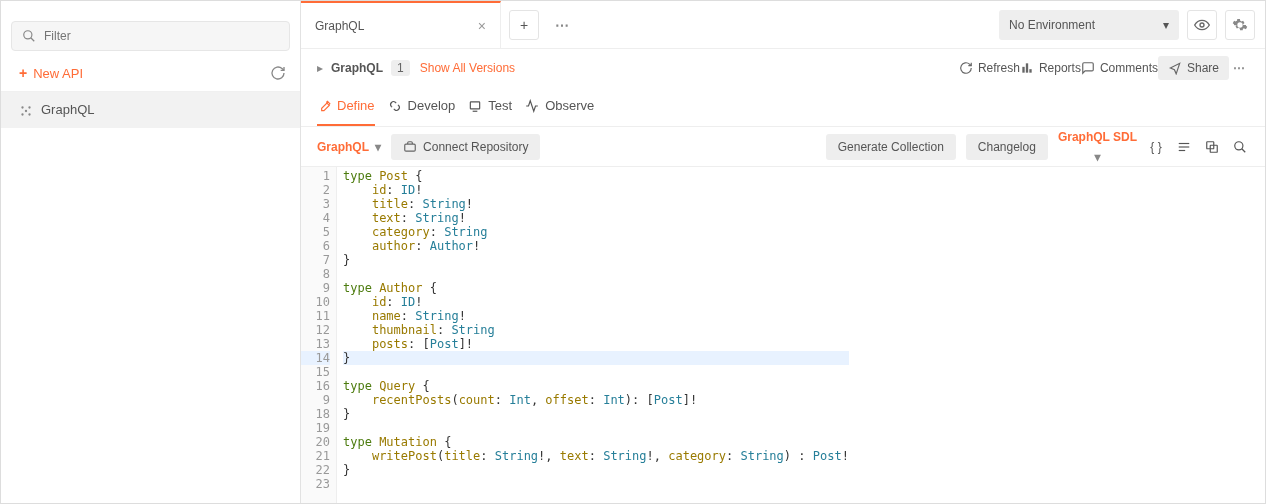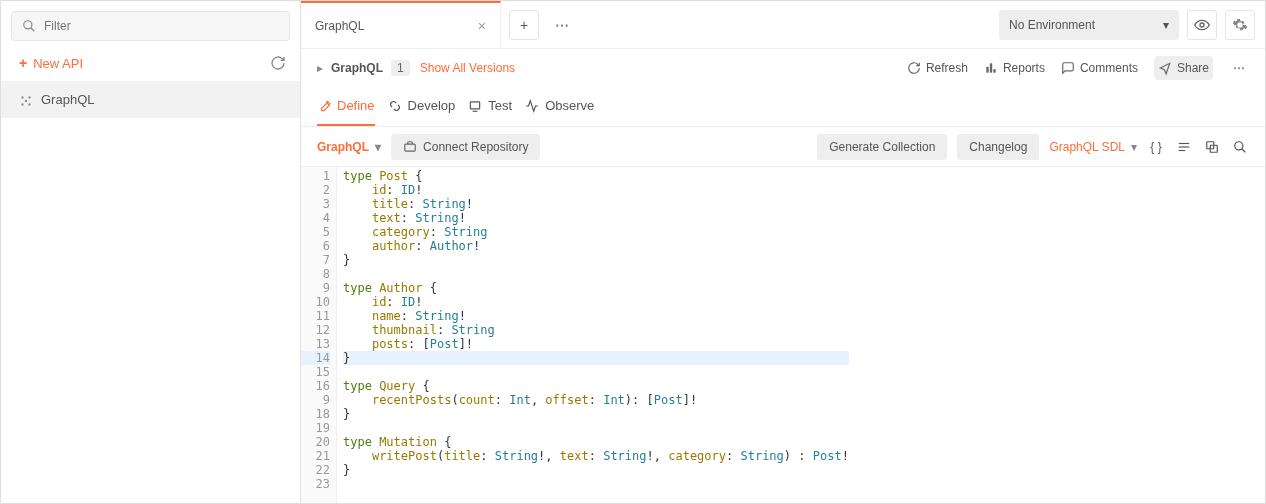--- a/index.html
+++ b/index.html
@@ -17,20 +17,21 @@
   
   .sidebar {
     width: 300px;
     border-right: 1px solid #e2e2e2;
     background: #fff;
     display: flex;
     flex-direction: column;
   }
   .sb-top {
     padding: 10px 10px 4px 10px;
+    margin-top: 10px;
   }
   .search-box {
     display: flex;
     align-items: center;
     height: 30px;
     background: #f6f6f6;
     border: 1px solid #e6e6e6;
     border-radius: 4px;
     padding: 0 10px;
     color: #888;
@@ -155,29 +156,29 @@
     color: #666;
     padding: 1px 6px;
     border-radius: 3px;
     margin-right: 10px;
   }
   .show-all { color: #ff6c37; cursor: pointer; }
   .crumb-right {
     margin-left: auto;
     display: flex;
     align-items: center;
-    gap: 16px;
+    gap: 0;
   }
   .ic-label { display: flex; align-items: center; gap: 5px; color: #555; cursor: pointer; }
   .share-btn {
     background: #eee;
     display: flex;
     align-items: center;
     gap: 5px;
-    padding: 5px 4px;
+    padding: 5px 10px;
     border-radius: 3px;
     cursor: pointer;
   }
   .more-ic { color: #888; cursor: pointer; padding: 0 4px; font-weight: bold; }
   .subtabs {
     display: flex;
     align-items: center;
     height: 40px;
     border-bottom: 1px solid #eee;
     padding: 0 16px;
@@ -205,21 +206,21 @@
     align-items: flex-end;
     gap: 6px;
     cursor: pointer;
   }
   .toolbar-right {
     margin-left: auto;
     display: flex;
     align-items: center;
     gap: 10px;
   }
-  .sdl-dd { color: #ff6c37; font-weight: 400; display: flex; align-items: center; gap: 6px; cursor: pointer; }
+  .sdl-dd { color: #ff6c37; font-weight: 700; display: flex; align-items: center; gap: 6px; cursor: pointer; flex-direction: column; }
   .tool-ic { color: #555; cursor: pointer; width: 18px; text-align: center; }
   .code-area {
     display: flex;
     overflow: hidden;
     font-family: Consolas, Menlo, monospace;
     font-size: 12px;
     line-height: 14px;
     flex: 1;
     min-height: 0;
   }

